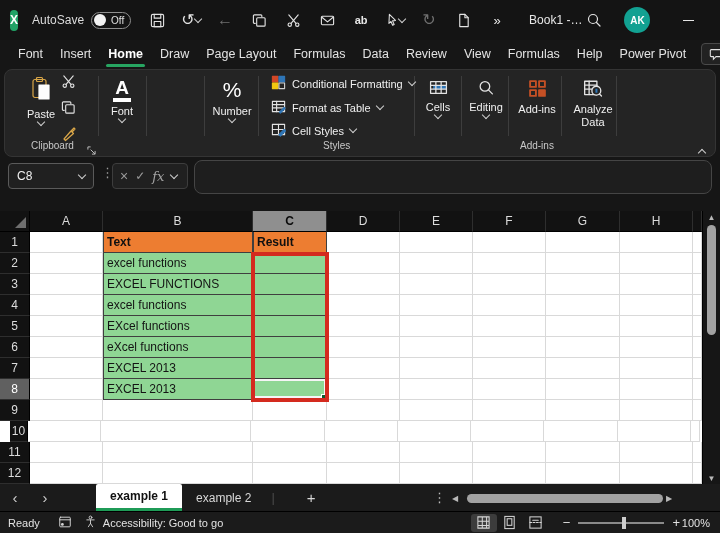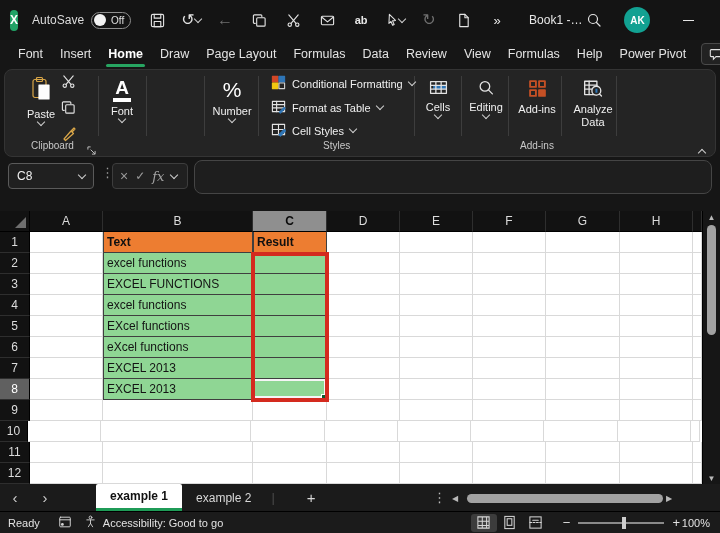--- a/index.html
+++ b/index.html
@@ -528,21 +528,21 @@
         <div class="cell" style="width: 150px;"></div>
         <div class="cell" style="width: 74px;"></div>
         <div class="cell" style="width: 73px;"></div>
         <div class="cell" style="width: 73px;"></div>
         <div class="cell" style="width: 73px;"></div>
         <div class="cell" style="width: 74px;"></div>
         <div class="cell" style="width: 73px;"></div>
         <div class="cell" style="width: 9px;"></div>
       </div>
       <div class="grid-row">
-        <div class="rh" style="width: 28px;">10</div>
+        <div class="rh" style="width: 18px; margin-left: 10px;">10</div>
         <div class="cell" style="width: 73px;"></div>
         <div class="cell" style="width: 150px;"></div>
         <div class="cell" style="width: 74px;"></div>
         <div class="cell" style="width: 73px;"></div>
         <div class="cell" style="width: 73px;"></div>
         <div class="cell" style="width: 73px;"></div>
         <div class="cell" style="width: 74px;"></div>
         <div class="cell" style="width: 73px;"></div>
         <div class="cell" style="width: 9px;"></div>
       </div>

